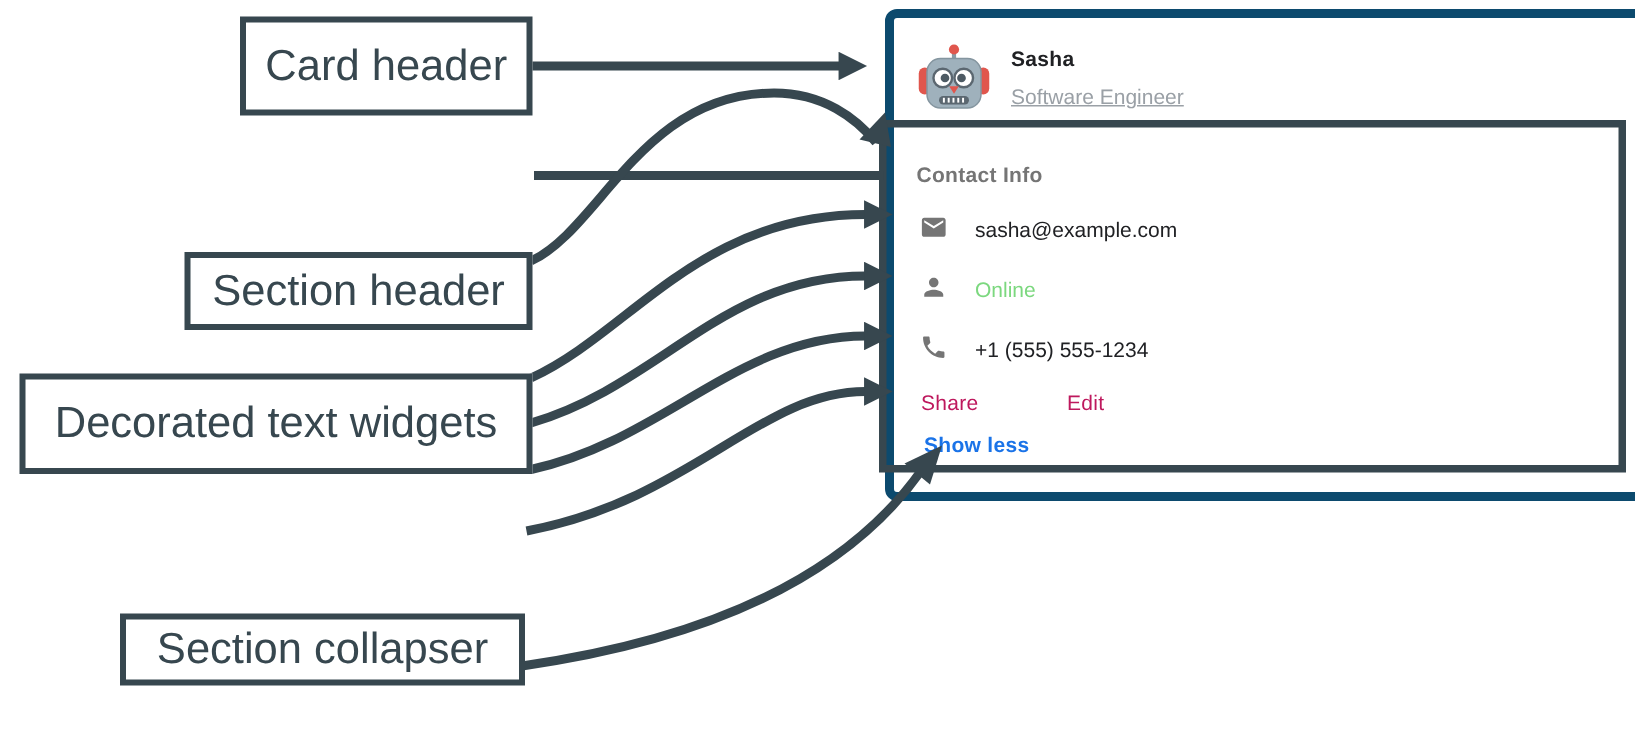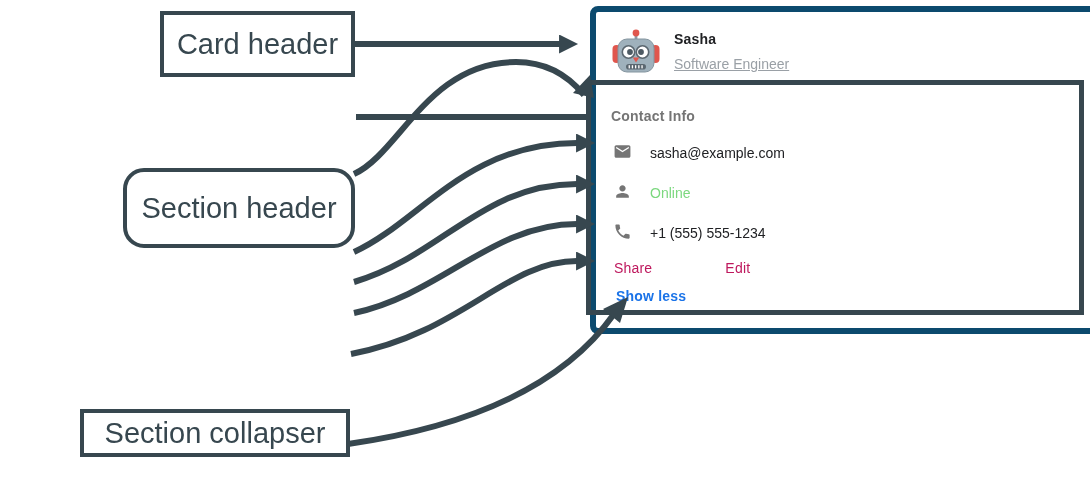--- a/index.html
+++ b/index.html
@@ -26,36 +26,36 @@
   }
   .row{position:absolute;left:17px;height:20px;display:flex;align-items:flex-end;}
   .row .icon{width:19px;height:19px;margin-right:18px;flex:0 0 auto;}
   .row-text{font-size:14px;color:#202124;}
   .row-text.green{color:#7cd87f;}
   .row.r1{top:129px}.row.r2{top:169px}.row.r3{top:209px}
   .btn-row{position:absolute;left:18px;top:248px;display:flex;}
   .link-btn{
     font-size:14px;font-weight:400;color:#be185d;cursor:pointer;letter-spacing:.2px;
   }
-  .link-btn + .link-btn{margin-left:48px;padding-left:25px;}
+  .link-btn + .link-btn{margin-left:34px;padding-left:25px;}
   .collapser{
     position:absolute;left:20px;top:276px;font-size:14px;font-weight:700;color:#1a73e8;
     cursor:pointer;letter-spacing:.2px;
   }
   
   .arrows{position:absolute;left:0;top:0;width:1090px;height:494px;z-index:2;pointer-events:none;}
   
   .label-box{
     position:absolute;background:#ffffff;border:4px solid #37474f;color:#37474f;
     display:flex;align-items:center;justify-content:center;font-size:29px;
     white-space:nowrap;z-index:3;box-sizing:border-box;
   }
   .lb1{left:160px;top:11px;width:195px;height:66px;}
   .lb2{left:158px;top:85px;width:197px;height:65px;}
-  .lb3{left:123px;top:168px;width:232px;height:80px;border-radius:21px;}
+  .lb3{left:123px;top:168px;width:232px;height:52px;}
   .lb4{left:13px;top:249px;width:342px;height:67px;}
   .lb5{left:77px;top:329px;width:274px;height:66px;}
   .lb6{left:80px;top:409px;width:270px;height:48px;}
 </style>
 </head>
 <body>
 
 <div class="canvas">
 
   <div class="card">
@@ -148,17 +148,20 @@
       <polygon points="628,297 620,323 603,309"></polygon>
     </g>
   </svg>
 
   <div class="label-box lb1">
     <span>Card header</span>
   </div>
   <div class="label-box lb3">
     <span>Section header</span>
   </div>
+  <div class="label-box lb4">
+    <span>Decorated text widgets</span>
+  </div>
   <div class="label-box lb6">
     <span>Section collapser</span>
   </div>
 
 </div>
 
 </body></html>

